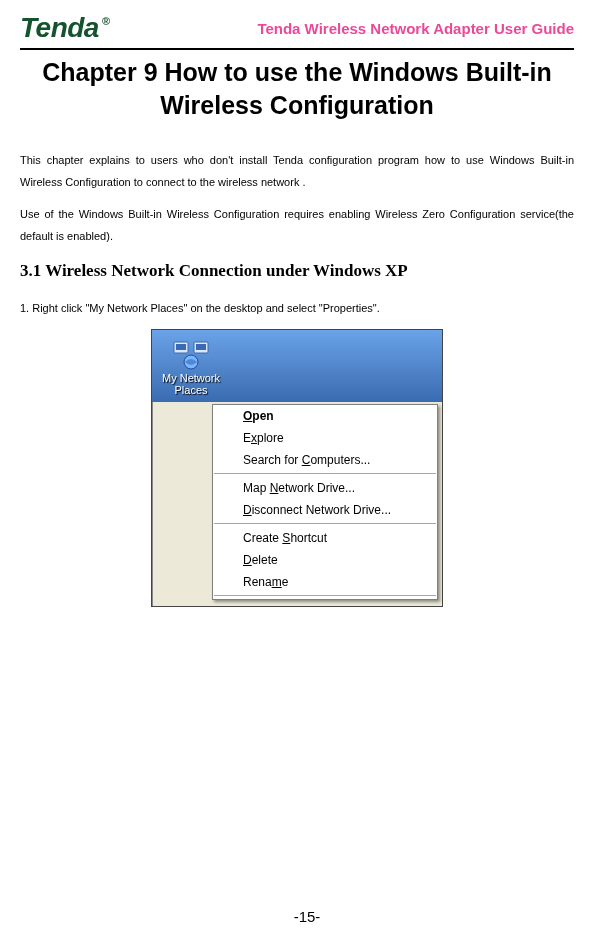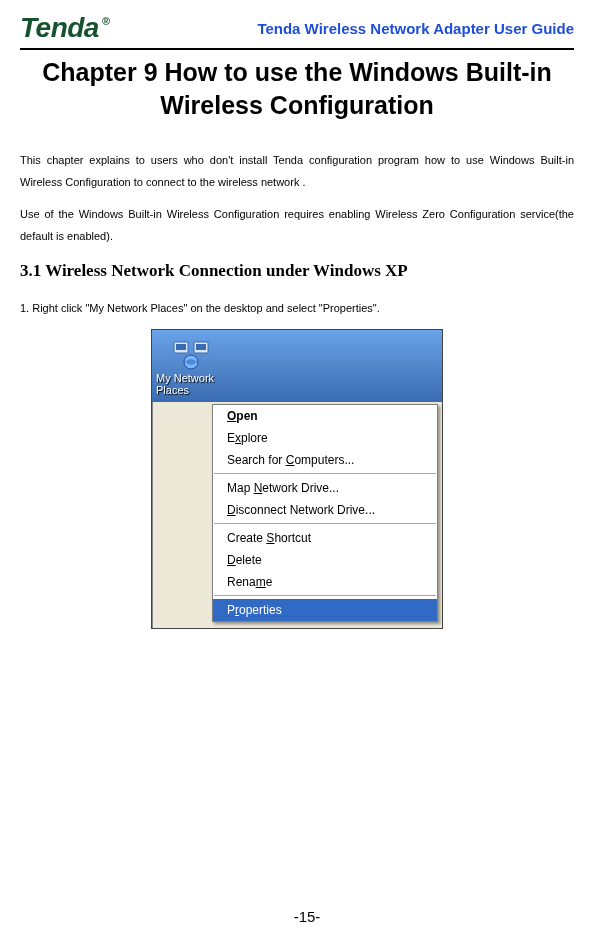--- a/index.html
+++ b/index.html
@@ -31,21 +31,21 @@
     align-items: flex-start;
   }
   .logo .reg {
     font-size: 11px;
     font-style: normal;
     margin-top: 3px;
     margin-left: 3px;
   }
   .doc-title {
     font-weight: bold;
-    color: #1d4ed8;
+    color: #ec4899;
     font-size: 15px;
   }
   .hr {
     border: none;
     border-top: 2px solid #000;
     margin: 4px 0 0 0;
   }
   h1.chapter {
     font-size: 25px;
     font-weight: bold;
@@ -84,32 +84,33 @@
   .desktop-icon {
     display: flex;
     flex-direction: column;
     align-items: center;
     width: 70px;
   }
   .desktop-icon svg { display:block; }
   .icon-label {
     color: #fff;
     font-size: 11px;
+    text-align: center;
     text-shadow: 1px 1px 1px #000;
     margin-top: 2px;
     line-height: 1.1;
   }
   .context-menu {
     background: #fff;
     border: 1px solid #808080;
     margin: 2px 4px 6px 60px;
     box-shadow: 2px 2px 3px rgba(0,0,0,.4);
   }
   .menu-item {
-    padding: 4px 14px;
+    padding: 4px 30px;
     border-bottom: none;
     white-space: nowrap;
   }
   .menu-item.bold { font-weight: bold; }
   .menu-sep {
     border-top: 1px solid #aca899;
     border-bottom: 1px solid #fff;
     margin: 2px 1px;
   }
   .menu-item.selected {
@@ -169,19 +170,18 @@
       <div class="menu-item">E<span class="ul">x</span>plore</div>
       <div class="menu-item">Search for <span class="ul">C</span>omputers...</div>
       <div class="menu-sep"></div>
       <div class="menu-item">Map <span class="ul">N</span>etwork Drive...</div>
       <div class="menu-item"><span class="ul">D</span>isconnect Network Drive...</div>
       <div class="menu-sep"></div>
       <div class="menu-item">Create <span class="ul">S</span>hortcut</div>
       <div class="menu-item"><span class="ul">D</span>elete</div>
       <div class="menu-item">Rena<span class="ul">m</span>e</div>
       <div class="menu-sep"></div>
-      <div class="menu-item selected">P<span class="ul">r</span>operties</div>
     </div>
   </div>
 
 </div>
 
 <div class="page-num">-15-</div>
 
 </body></html>

